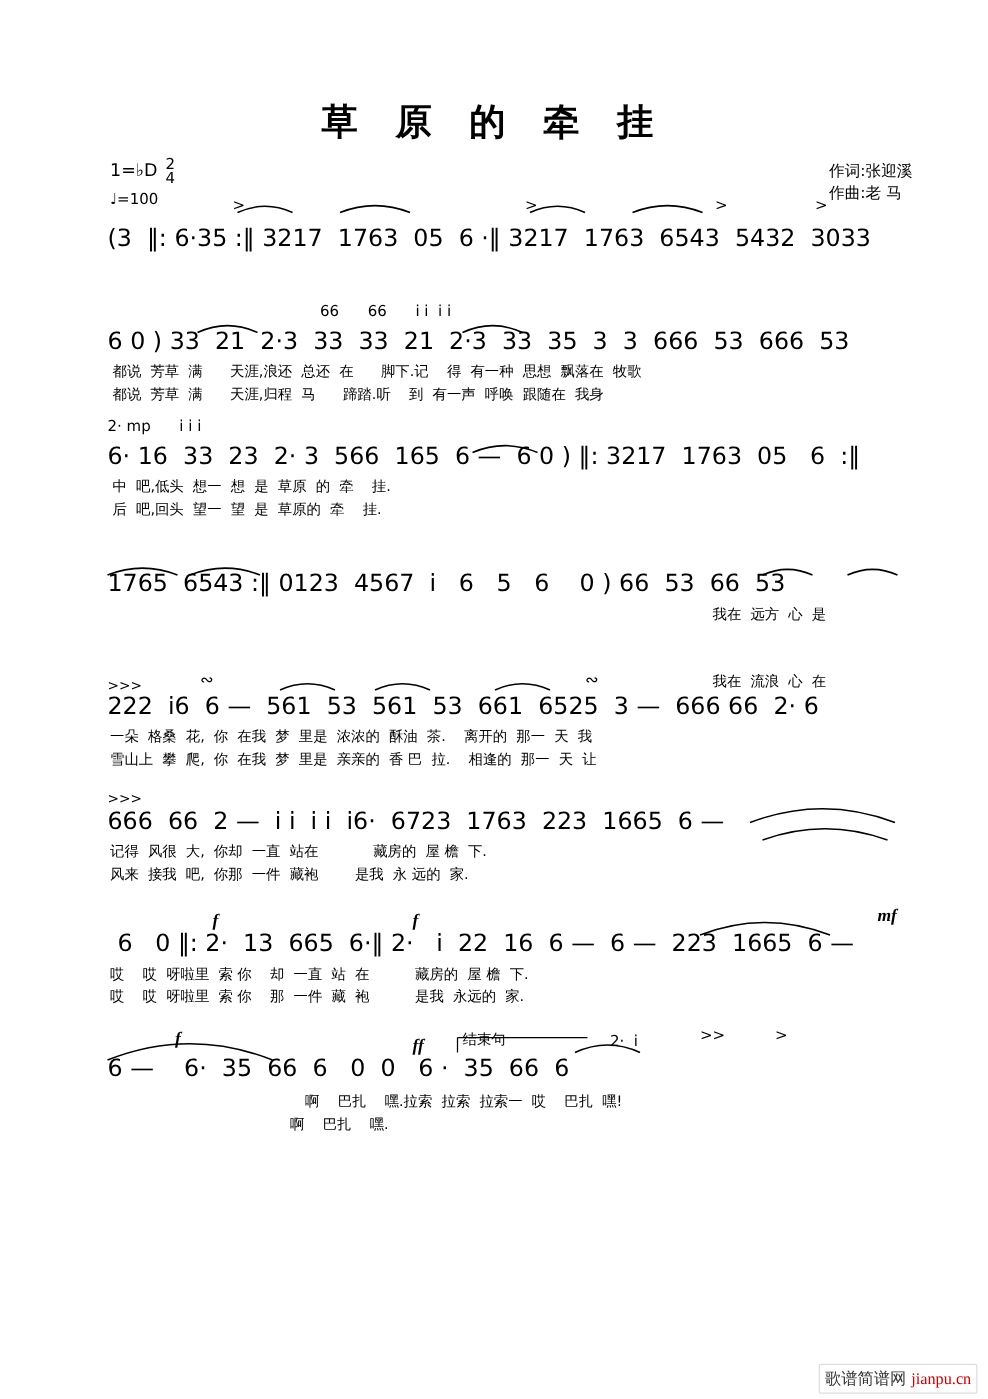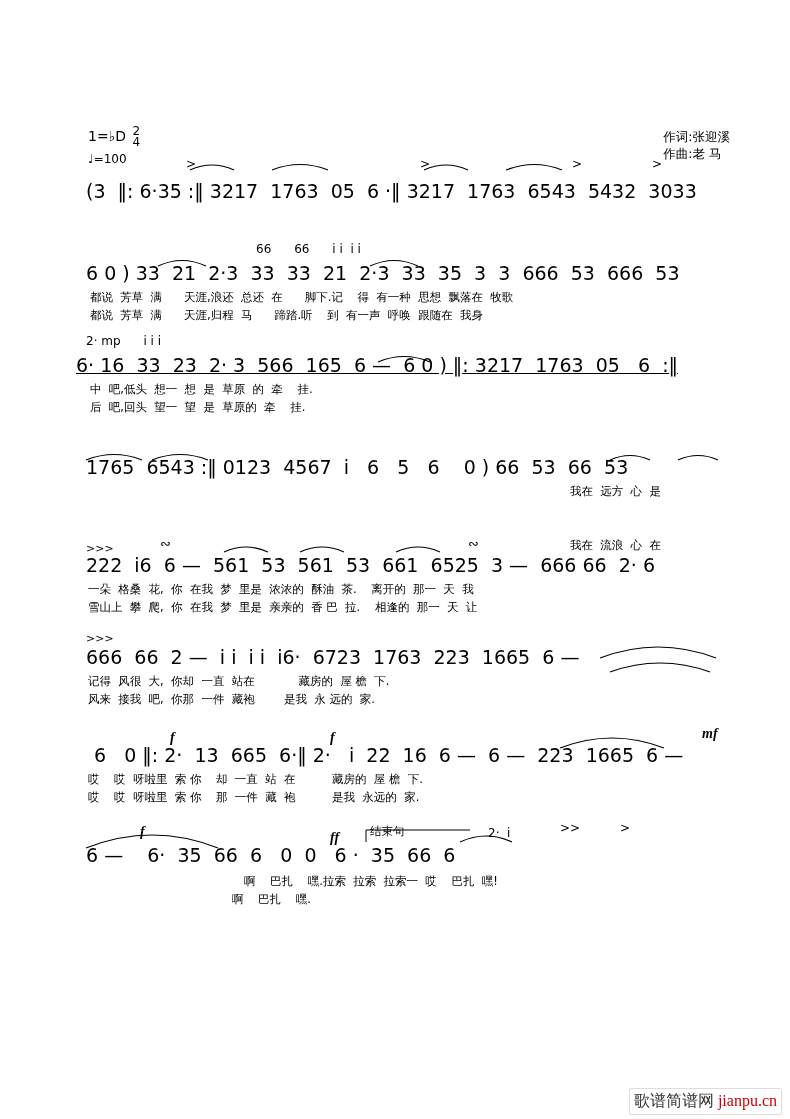--- a/index.html
+++ b/index.html
@@ -64,28 +64,29 @@
     line-height:15px;
     letter-spacing:0px;
   }
   .small{font-size:12px;}
   .dyn{font-family:"Liberation Serif", serif;font-style:italic;font-weight:bold;font-size:14px;}
   .wm-box{
     position:absolute;right:8px;bottom:4px;
     border:1px solid #ddd;padding:2px 4px;border-radius:2px;
     background:#fff;
   }
-  .wm-box span{color:#c00;font-size:16px;}
+  .wm-box span{color:#c00;font-size:13px;}
   .wm-box span.b{color:#333;}
 </style>
 </head>
 <body>
 
 <div class="sheet">
 
+  <div class="title">草 原 的 牵 挂</div>
 
   <div class="credits">
     <div>作词:张迎溪</div>
     <div>作曲:老 马</div>
   </div>
 
   <div class="keysig">
     <span>1=♭D</span>
     <span class="frac">
       <span class="num">2</span>
@@ -120,21 +121,21 @@
     <div class="notes" style="position:absolute;left:86px;top:22px;">6 0 ) 33  21  2·3  33  33  21  2·3  33  35  3  3  666  53  666  53</div>
     <div class="lyr" style="position:absolute;left:90px;top:50px;">都说  芳草  满      天涯,浪还  总还  在      脚下.记    得  有一种  思想  飘落在  牧歌</div>
     <div class="lyr" style="position:absolute;left:90px;top:68px;">都说  芳草  满      天涯,归程  马      蹄踏.听    到  有一声  呼唤  跟随在  我身</div>
   </div>
 
   <div class="row" style="top:332px;">
     <svg width="790" height="40" style="position:absolute;left:0;top:0px;">
       <path d="M378,30 q26,-11 52,0" stroke="#000" fill="none" stroke-width="1.2"></path>
     </svg>
     <div class="notes small" style="position:absolute;left:86px;top:-2px;">2· mp      i i i</div>
-    <div class="notes" style="position:absolute;left:76px;top:22px;text-decoration:underline;">6· 16  33  23  2· 3  566  165  6 —  6 0 ) ‖: 3217  1763  05   6  :‖</div>
+    <div class="notes" style="position:absolute;left:86px;top:22px;">6· 16  33  23  2· 3  566  165  6 —  6 0 ) ‖: 3217  1763  05   6  :‖</div>
     <div class="lyr" style="position:absolute;left:90px;top:50px;">中  吧,低头  想一  想  是  草原  的  牵    挂.</div>
     <div class="lyr" style="position:absolute;left:90px;top:68px;">后  吧,回头  望一  望  是  草原的  牵    挂.</div>
   </div>
 
   <div class="row" style="top:438px;">
     <svg width="790" height="40" style="position:absolute;left:0;top:0px;">
       <path d="M86,22 q28,-11 56,0" stroke="#000" fill="none" stroke-width="1.2"></path>
       <path d="M152,22 q28,-11 56,0" stroke="#000" fill="none" stroke-width="1.2"></path>
       <path d="M610,22 q20,-9 40,0" stroke="#000" fill="none" stroke-width="1.2"></path>
       <path d="M678,22 q20,-9 40,0" stroke="#000" fill="none" stroke-width="1.2"></path>

